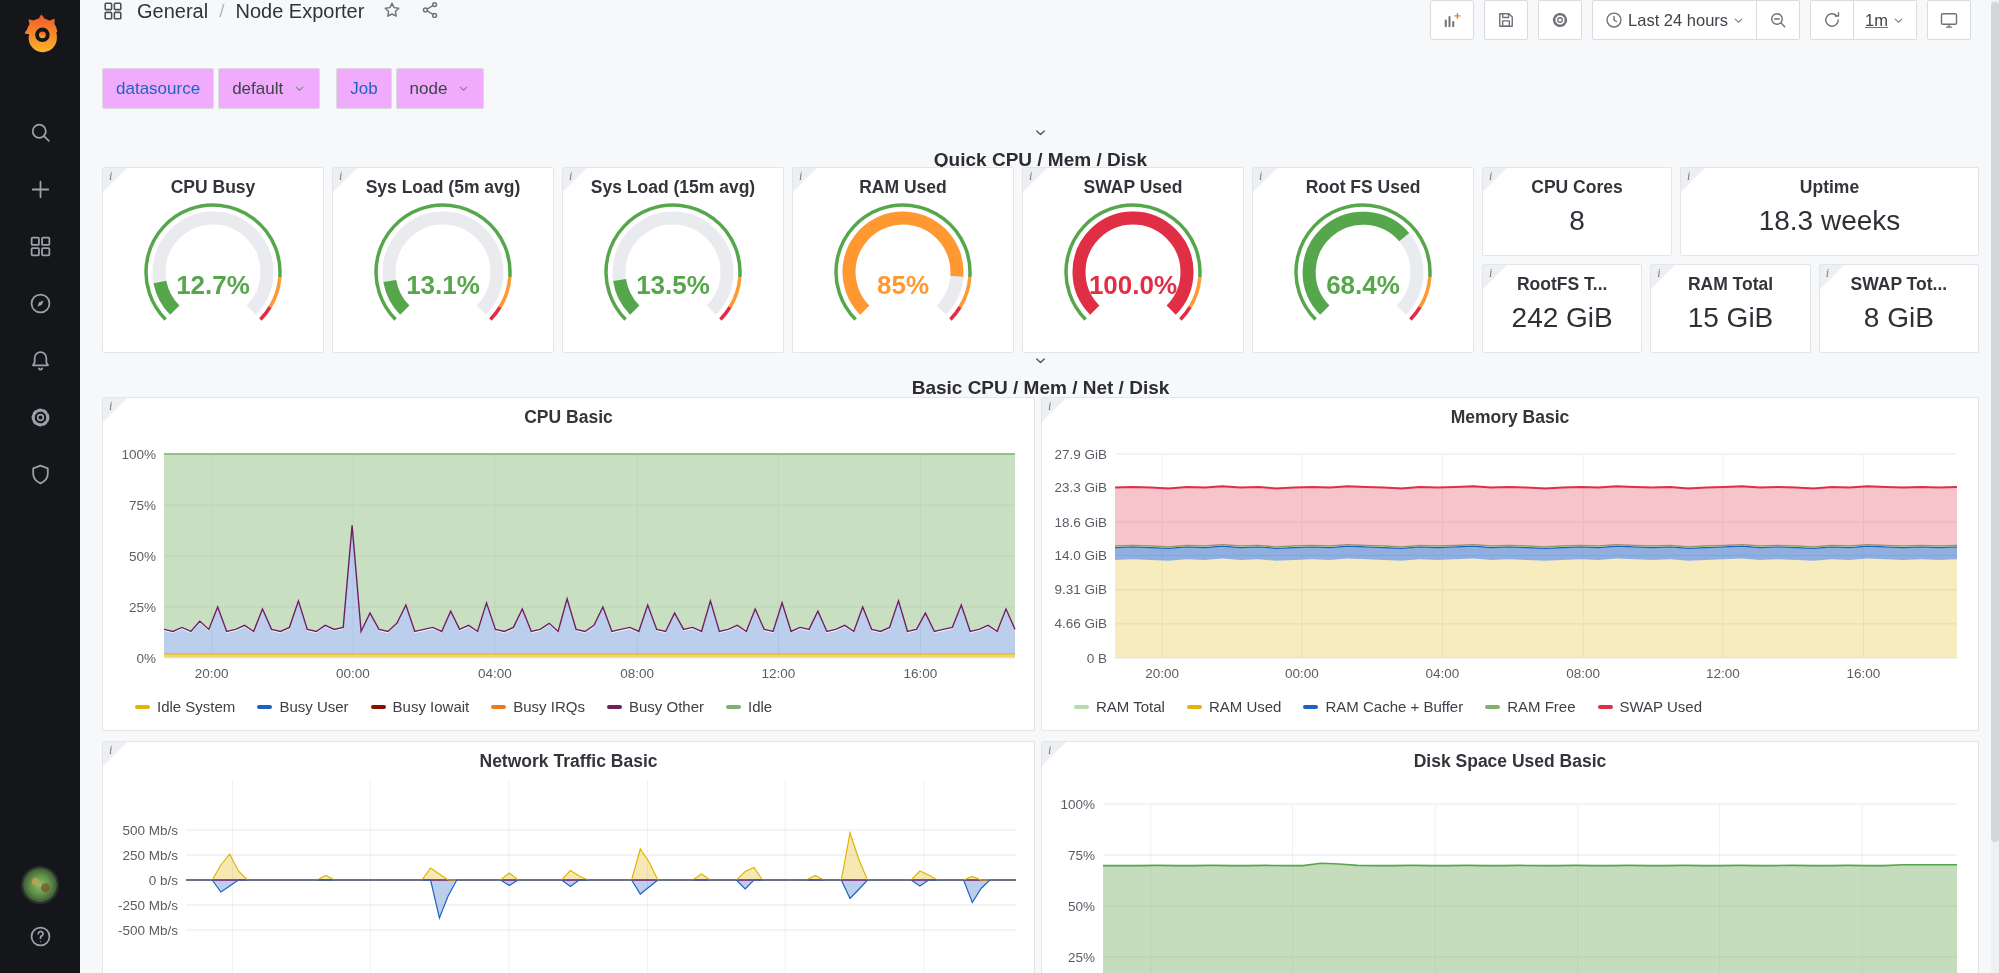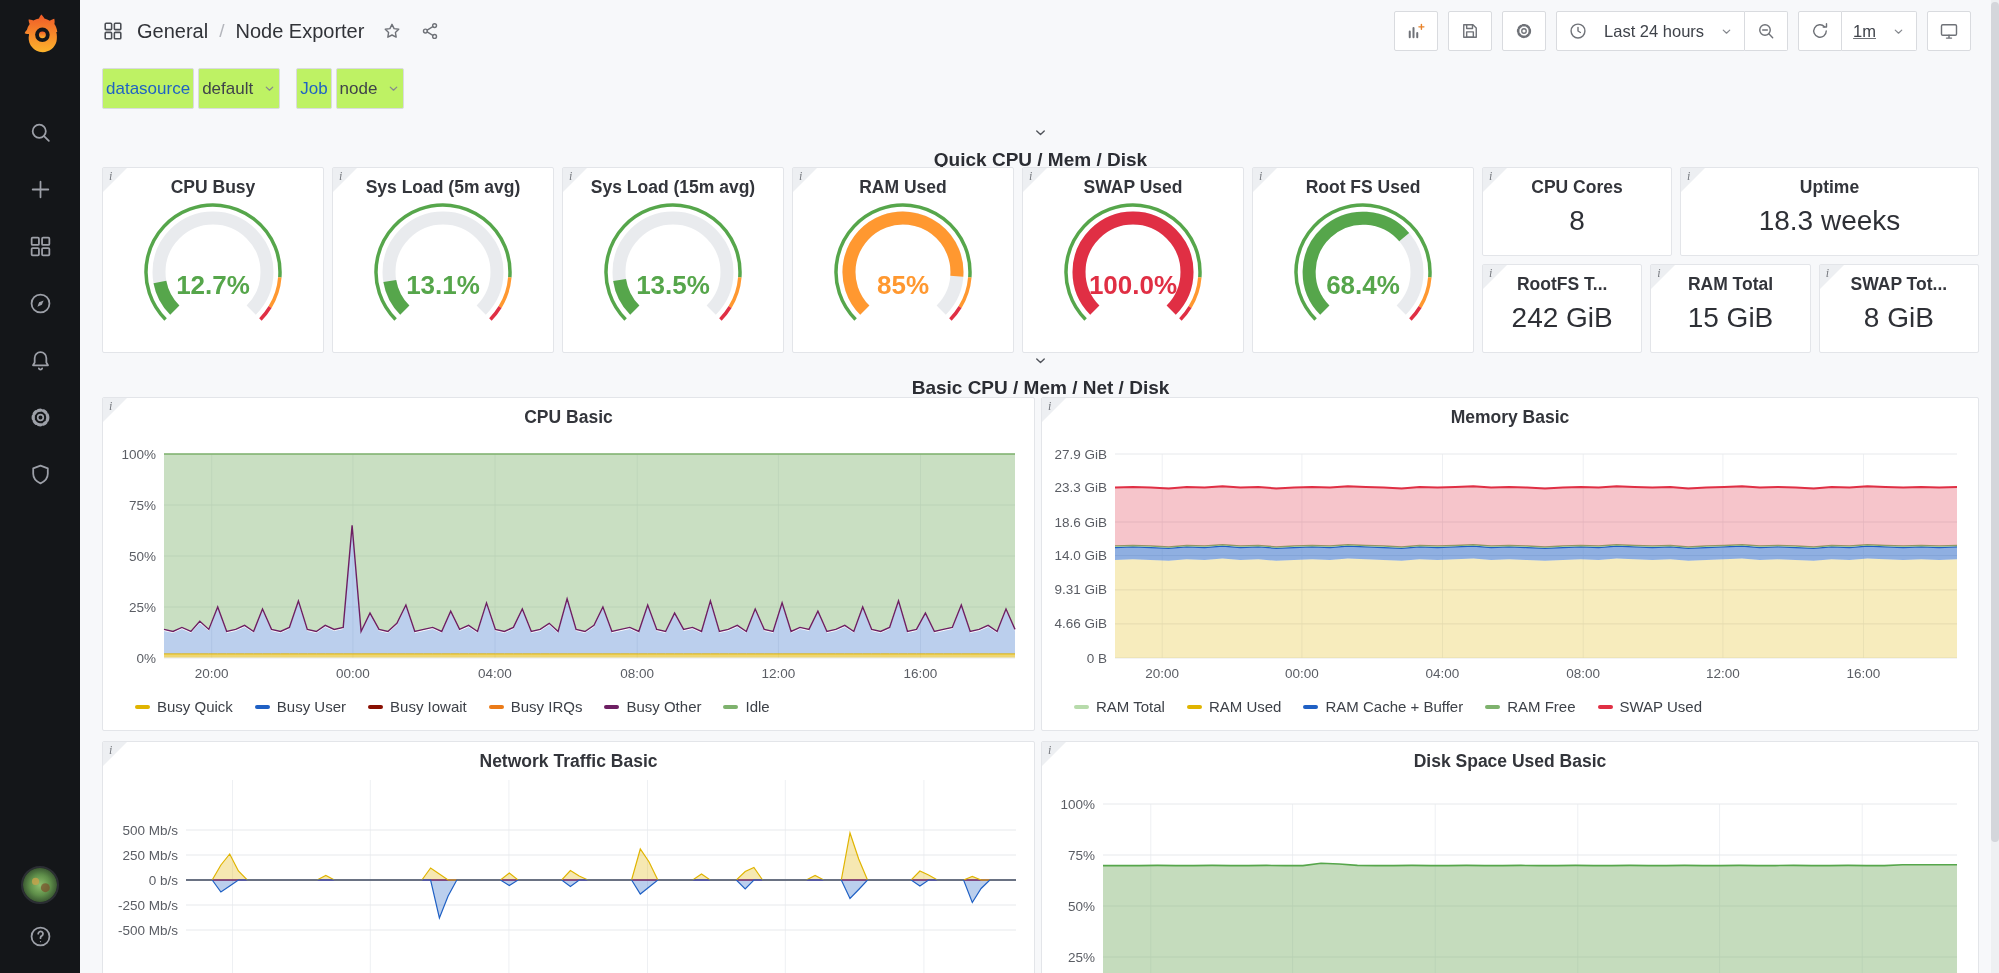--- a/index.html
+++ b/index.html
@@ -15,40 +15,40 @@
   .logo{width:46px;height:46px;margin-top:8px;cursor:pointer;}
   .side-group{margin-top:66px;display:flex;flex-direction:column;gap:32px;}
   .side-icon{width:25px;height:25px;color:#9da0a8;cursor:pointer;}
   .side-spacer{flex:1;}
   .side-bottom{display:flex;flex-direction:column;align-items:center;gap:20px;margin-bottom:24px;}
   .avatar{width:38px;height:38px;border-radius:50%;overflow:hidden;cursor:pointer;border:2px solid #2b2e33;}
 
   .main{margin-left:80px;height:100%;}
 
   
-  .topnav{height:62px;display:flex;align-items:center;padding:0 28px 0 22px;}
+  .topnav{height:62px;display:flex;align-items:flex-start;padding:0 28px 0 22px;}
   .crumb-icon{width:22px;height:22px;color:#4a4d53;margin-right:13px;}
   .crumb{font-size:20px;color:#313338;cursor:pointer;white-space:nowrap;}
   .sep{color:#b4b6bc;margin:0 11px;font-size:19px;}
   .nav-mini{width:20px;height:20px;color:#6f7278;margin-left:18px;cursor:pointer;}
   .nav-right{margin-left:auto;display:flex;align-items:center;gap:10px;}
   button{font-family:inherit;}
-  .btn{height:40px;background:#fff;border:1px solid #d9dbdf;border-radius:2px;display:flex;align-items:center;gap:16px;padding:4px 11px;cursor:pointer;color:#6f7278;}
+  .btn{height:40px;background:#fff;border:1px solid #d9dbdf;border-radius:2px;display:flex;align-items:center;gap:4px;padding:4px 11px;cursor:pointer;color:#6f7278;}
   .bicon{width:20px;height:20px;}
   .btn-label{font-size:16.5px;color:#3f434a;white-space:nowrap;}
   .btn-group{display:flex;}
   .btn-group .btn{border-radius:0;}
   .btn-group .btn:first-child{border-radius:2px 0 0 2px;}
   .btn-group .btn + .btn{border-left:none;border-radius:0 2px 2px 0;text-decoration:underline;}
   .caret{width:13px;height:13px;color:#85888e;}
 
   
   .submenu{display:flex;align-items:center;padding:6px 28px 16px 22px;gap:16px;}
   .var-pair{display:flex;gap:4px;}
-  .chip{height:41px;background:#bef264;border:1px solid #d9dbdf;border-radius:2px;display:flex;align-items:center;padding:0 3px;font-size:17px;}
+  .chip{height:41px;background:#f0abfc;border:1px solid #d9dbdf;border-radius:2px;display:flex;align-items:center;padding:0 13px;font-size:17px;}
   .chip.lbl{color:#1f62c4;}
   .chip.val{color:#3f434a;gap:10px;cursor:pointer;}
   .links{margin-left:auto;display:flex;gap:10px;}
 
   
   .dash{padding:0 20px 0 22px;}
   .row-head{display:flex;align-items:center;gap:9px;height:42px;font-size:19px;font-weight:700;color:#2b2d33;cursor:pointer;flex-direction:column;}
   .row-head .caret{color:#50535a;width:15px;height:15px;}
 
   .panel{background:#fff;border:1px solid #e3e5e9;border-radius:2px;position:relative;}
@@ -473,21 +473,21 @@
             <path d="M52 24 L61 24 L69.9 24 L78.9 24 L87.8 24 L96.8 24 L105.7 24 L114.7 24 L123.7 24 L132.6 24 L141.6 24 L150.5 24 L159.5 24 L168.5 24 L177.4 24 L186.4 24 L195.3 24 L204.3 24 L213.2 24 L222.2 24 L231.2 24 L240.1 24 L249.1 24 L258 24 L267 24 L275.9 24 L284.9 24 L293.9 24 L302.8 24 L311.8 24 L320.7 24 L329.7 24 L338.7 24 L347.6 24 L356.6 24 L365.5 24 L374.5 24 L383.4 24 L392.4 24 L401.4 24 L410.3 24 L419.3 24 L428.2 24 L437.2 24 L446.1 24 L455.1 24 L464.1 24 L473 24 L482 24 L490.9 24 L499.9 24 L508.9 24 L517.8 24 L526.8 24 L535.7 24 L544.7 24 L553.6 24 L562.6 24 L571.6 24 L580.5 24 L589.5 24 L598.4 24 L607.4 24 L616.3 24 L625.3 24 L634.3 24 L643.2 24 L652.2 24 L661.1 24 L670.1 24 L679.1 24 L688 24 L697 24 L705.9 24 L714.9 24 L723.8 24 L732.8 24 L741.8 24 L750.7 24 L759.7 24 L768.6 24 L777.6 24 L786.5 24 L795.5 24 L804.5 24 L813.4 24 L822.4 24 L831.3 24 L840.3 24 L849.3 24 L858.2 24 L867.2 24 L876.1 24 L885.1 24 L894 24 L903 24 L903 199.4 L894 179 L885.1 201.5 L876.1 195.4 L867.2 199.4 L858.2 201.5 L849.3 175 L840.3 197.4 L831.3 199.4 L822.4 201.5 L813.4 183.1 L804.5 199.4 L795.5 201.5 L786.5 170.9 L777.6 197.4 L768.6 201.5 L759.7 199.4 L750.7 177 L741.8 201.5 L732.8 195.4 L723.8 199.4 L714.9 201.5 L705.9 181.1 L697 199.4 L688 197.4 L679.1 201.5 L670.1 172.9 L661.1 201.5 L652.2 199.4 L643.2 179 L634.3 201.5 L625.3 195.4 L616.3 199.4 L607.4 201.5 L598.4 170.9 L589.5 201.5 L580.5 197.4 L571.6 199.4 L562.6 183.1 L553.6 201.5 L544.7 199.4 L535.7 175 L526.8 201.5 L517.8 197.4 L508.9 199.4 L499.9 201.5 L490.9 177 L482 195.4 L473 201.5 L464.1 199.4 L455.1 168.8 L446.1 201.5 L437.2 193.3 L428.2 199.4 L419.3 201.5 L410.3 179 L401.4 197.4 L392.4 201.5 L383.4 199.4 L374.5 172.9 L365.5 201.5 L356.6 195.4 L347.6 199.4 L338.7 181.1 L329.7 201.5 L320.7 197.4 L311.8 199.4 L302.8 201.5 L293.9 175 L284.9 193.3 L275.9 201.5 L267 199.4 L258 183.1 L249.1 201.5 L240.1 95.4 L231.2 197.4 L222.2 199.4 L213.2 195.4 L204.3 201.5 L195.3 199.4 L186.4 170.9 L177.4 197.4 L168.5 201.5 L159.5 199.4 L150.5 179 L141.6 201.5 L132.6 195.4 L123.7 199.4 L114.7 201.5 L105.7 177 L96.8 199.4 L87.8 191.3 L78.9 201.5 L69.9 197.4 L61 201.5 L52 199.4 Z" fill="rgba(126,178,109,0.42)"></path>
             <path d="M52 24 L61 24 L69.9 24 L78.9 24 L87.8 24 L96.8 24 L105.7 24 L114.7 24 L123.7 24 L132.6 24 L141.6 24 L150.5 24 L159.5 24 L168.5 24 L177.4 24 L186.4 24 L195.3 24 L204.3 24 L213.2 24 L222.2 24 L231.2 24 L240.1 24 L249.1 24 L258 24 L267 24 L275.9 24 L284.9 24 L293.9 24 L302.8 24 L311.8 24 L320.7 24 L329.7 24 L338.7 24 L347.6 24 L356.6 24 L365.5 24 L374.5 24 L383.4 24 L392.4 24 L401.4 24 L410.3 24 L419.3 24 L428.2 24 L437.2 24 L446.1 24 L455.1 24 L464.1 24 L473 24 L482 24 L490.9 24 L499.9 24 L508.9 24 L517.8 24 L526.8 24 L535.7 24 L544.7 24 L553.6 24 L562.6 24 L571.6 24 L580.5 24 L589.5 24 L598.4 24 L607.4 24 L616.3 24 L625.3 24 L634.3 24 L643.2 24 L652.2 24 L661.1 24 L670.1 24 L679.1 24 L688 24 L697 24 L705.9 24 L714.9 24 L723.8 24 L732.8 24 L741.8 24 L750.7 24 L759.7 24 L768.6 24 L777.6 24 L786.5 24 L795.5 24 L804.5 24 L813.4 24 L822.4 24 L831.3 24 L840.3 24 L849.3 24 L858.2 24 L867.2 24 L876.1 24 L885.1 24 L894 24 L903 24 " stroke="#7eb26d" stroke-width="1.5" fill="none"></path>
             <path d="M52 201.1 L61 203.1 L69.9 199 L78.9 203.1 L87.8 192.9 L96.8 201.1 L105.7 178.6 L114.7 203.1 L123.7 201.1 L132.6 197 L141.6 203.1 L150.5 180.7 L159.5 201.1 L168.5 203.1 L177.4 199 L186.4 172.5 L195.3 201.1 L204.3 203.1 L213.2 197 L222.2 201.1 L231.2 199 L240.1 97 L249.1 203.1 L258 184.8 L267 201.1 L275.9 203.1 L284.9 195 L293.9 176.6 L302.8 203.1 L311.8 201.1 L320.7 199 L329.7 203.1 L338.7 182.7 L347.6 201.1 L356.6 197 L365.5 203.1 L374.5 174.6 L383.4 201.1 L392.4 203.1 L401.4 199 L410.3 180.7 L419.3 203.1 L428.2 201.1 L437.2 195 L446.1 203.1 L455.1 170.5 L464.1 201.1 L473 203.1 L482 197 L490.9 178.6 L499.9 203.1 L508.9 201.1 L517.8 199 L526.8 203.1 L535.7 176.6 L544.7 201.1 L553.6 203.1 L562.6 184.8 L571.6 201.1 L580.5 199 L589.5 203.1 L598.4 172.5 L607.4 203.1 L616.3 201.1 L625.3 197 L634.3 203.1 L643.2 180.7 L652.2 201.1 L661.1 203.1 L670.1 174.6 L679.1 203.1 L688 199 L697 201.1 L705.9 182.7 L714.9 203.1 L723.8 201.1 L732.8 197 L741.8 203.1 L750.7 178.6 L759.7 201.1 L768.6 203.1 L777.6 199 L786.5 172.5 L795.5 203.1 L804.5 201.1 L813.4 184.8 L822.4 203.1 L831.3 201.1 L840.3 199 L849.3 176.6 L858.2 203.1 L867.2 201.1 L876.1 197 L885.1 203.1 L894 180.7 L903 201.1 L903 223.9 L894 223.9 L885.1 223.9 L876.1 223.9 L867.2 223.9 L858.2 223.9 L849.3 223.9 L840.3 223.9 L831.3 223.9 L822.4 223.9 L813.4 223.9 L804.5 223.9 L795.5 223.9 L786.5 223.9 L777.6 223.9 L768.6 223.9 L759.7 223.9 L750.7 223.9 L741.8 223.9 L732.8 223.9 L723.8 223.9 L714.9 223.9 L705.9 223.9 L697 223.9 L688 223.9 L679.1 223.9 L670.1 223.9 L661.1 223.9 L652.2 223.9 L643.2 223.9 L634.3 223.9 L625.3 223.9 L616.3 223.9 L607.4 223.9 L598.4 223.9 L589.5 223.9 L580.5 223.9 L571.6 223.9 L562.6 223.9 L553.6 223.9 L544.7 223.9 L535.7 223.9 L526.8 223.9 L517.8 223.9 L508.9 223.9 L499.9 223.9 L490.9 223.9 L482 223.9 L473 223.9 L464.1 223.9 L455.1 223.9 L446.1 223.9 L437.2 223.9 L428.2 223.9 L419.3 223.9 L410.3 223.9 L401.4 223.9 L392.4 223.9 L383.4 223.9 L374.5 223.9 L365.5 223.9 L356.6 223.9 L347.6 223.9 L338.7 223.9 L329.7 223.9 L320.7 223.9 L311.8 223.9 L302.8 223.9 L293.9 223.9 L284.9 223.9 L275.9 223.9 L267 223.9 L258 223.9 L249.1 223.9 L240.1 223.9 L231.2 223.9 L222.2 223.9 L213.2 223.9 L204.3 223.9 L195.3 223.9 L186.4 223.9 L177.4 223.9 L168.5 223.9 L159.5 223.9 L150.5 223.9 L141.6 223.9 L132.6 223.9 L123.7 223.9 L114.7 223.9 L105.7 223.9 L96.8 223.9 L87.8 223.9 L78.9 223.9 L69.9 223.9 L61 223.9 L52 223.9 Z" fill="rgba(31,96,196,0.30)"></path>
             <path d="M52 223.9 L61 223.9 L69.9 223.9 L78.9 223.9 L87.8 223.9 L96.8 223.9 L105.7 223.9 L114.7 223.9 L123.7 223.9 L132.6 223.9 L141.6 223.9 L150.5 223.9 L159.5 223.9 L168.5 223.9 L177.4 223.9 L186.4 223.9 L195.3 223.9 L204.3 223.9 L213.2 223.9 L222.2 223.9 L231.2 223.9 L240.1 223.9 L249.1 223.9 L258 223.9 L267 223.9 L275.9 223.9 L284.9 223.9 L293.9 223.9 L302.8 223.9 L311.8 223.9 L320.7 223.9 L329.7 223.9 L338.7 223.9 L347.6 223.9 L356.6 223.9 L365.5 223.9 L374.5 223.9 L383.4 223.9 L392.4 223.9 L401.4 223.9 L410.3 223.9 L419.3 223.9 L428.2 223.9 L437.2 223.9 L446.1 223.9 L455.1 223.9 L464.1 223.9 L473 223.9 L482 223.9 L490.9 223.9 L499.9 223.9 L508.9 223.9 L517.8 223.9 L526.8 223.9 L535.7 223.9 L544.7 223.9 L553.6 223.9 L562.6 223.9 L571.6 223.9 L580.5 223.9 L589.5 223.9 L598.4 223.9 L607.4 223.9 L616.3 223.9 L625.3 223.9 L634.3 223.9 L643.2 223.9 L652.2 223.9 L661.1 223.9 L670.1 223.9 L679.1 223.9 L688 223.9 L697 223.9 L705.9 223.9 L714.9 223.9 L723.8 223.9 L732.8 223.9 L741.8 223.9 L750.7 223.9 L759.7 223.9 L768.6 223.9 L777.6 223.9 L786.5 223.9 L795.5 223.9 L804.5 223.9 L813.4 223.9 L822.4 223.9 L831.3 223.9 L840.3 223.9 L849.3 223.9 L858.2 223.9 L867.2 223.9 L876.1 223.9 L885.1 223.9 L894 223.9 L903 223.9 L903 227.6 L894 227.6 L885.1 227.6 L876.1 227.6 L867.2 227.6 L858.2 227.6 L849.3 227.6 L840.3 227.6 L831.3 227.6 L822.4 227.6 L813.4 227.6 L804.5 227.6 L795.5 227.6 L786.5 227.6 L777.6 227.6 L768.6 227.6 L759.7 227.6 L750.7 227.6 L741.8 227.6 L732.8 227.6 L723.8 227.6 L714.9 227.6 L705.9 227.6 L697 227.6 L688 227.6 L679.1 227.6 L670.1 227.6 L661.1 227.6 L652.2 227.6 L643.2 227.6 L634.3 227.6 L625.3 227.6 L616.3 227.6 L607.4 227.6 L598.4 227.6 L589.5 227.6 L580.5 227.6 L571.6 227.6 L562.6 227.6 L553.6 227.6 L544.7 227.6 L535.7 227.6 L526.8 227.6 L517.8 227.6 L508.9 227.6 L499.9 227.6 L490.9 227.6 L482 227.6 L473 227.6 L464.1 227.6 L455.1 227.6 L446.1 227.6 L437.2 227.6 L428.2 227.6 L419.3 227.6 L410.3 227.6 L401.4 227.6 L392.4 227.6 L383.4 227.6 L374.5 227.6 L365.5 227.6 L356.6 227.6 L347.6 227.6 L338.7 227.6 L329.7 227.6 L320.7 227.6 L311.8 227.6 L302.8 227.6 L293.9 227.6 L284.9 227.6 L275.9 227.6 L267 227.6 L258 227.6 L249.1 227.6 L240.1 227.6 L231.2 227.6 L222.2 227.6 L213.2 227.6 L204.3 227.6 L195.3 227.6 L186.4 227.6 L177.4 227.6 L168.5 227.6 L159.5 227.6 L150.5 227.6 L141.6 227.6 L132.6 227.6 L123.7 227.6 L114.7 227.6 L105.7 227.6 L96.8 227.6 L87.8 227.6 L78.9 227.6 L69.9 227.6 L61 227.6 L52 227.6 Z" fill="rgba(224,180,0,0.55)"></path>
             <path d="M52 223.9 L61 223.9 L69.9 223.9 L78.9 223.9 L87.8 223.9 L96.8 223.9 L105.7 223.9 L114.7 223.9 L123.7 223.9 L132.6 223.9 L141.6 223.9 L150.5 223.9 L159.5 223.9 L168.5 223.9 L177.4 223.9 L186.4 223.9 L195.3 223.9 L204.3 223.9 L213.2 223.9 L222.2 223.9 L231.2 223.9 L240.1 223.9 L249.1 223.9 L258 223.9 L267 223.9 L275.9 223.9 L284.9 223.9 L293.9 223.9 L302.8 223.9 L311.8 223.9 L320.7 223.9 L329.7 223.9 L338.7 223.9 L347.6 223.9 L356.6 223.9 L365.5 223.9 L374.5 223.9 L383.4 223.9 L392.4 223.9 L401.4 223.9 L410.3 223.9 L419.3 223.9 L428.2 223.9 L437.2 223.9 L446.1 223.9 L455.1 223.9 L464.1 223.9 L473 223.9 L482 223.9 L490.9 223.9 L499.9 223.9 L508.9 223.9 L517.8 223.9 L526.8 223.9 L535.7 223.9 L544.7 223.9 L553.6 223.9 L562.6 223.9 L571.6 223.9 L580.5 223.9 L589.5 223.9 L598.4 223.9 L607.4 223.9 L616.3 223.9 L625.3 223.9 L634.3 223.9 L643.2 223.9 L652.2 223.9 L661.1 223.9 L670.1 223.9 L679.1 223.9 L688 223.9 L697 223.9 L705.9 223.9 L714.9 223.9 L723.8 223.9 L732.8 223.9 L741.8 223.9 L750.7 223.9 L759.7 223.9 L768.6 223.9 L777.6 223.9 L786.5 223.9 L795.5 223.9 L804.5 223.9 L813.4 223.9 L822.4 223.9 L831.3 223.9 L840.3 223.9 L849.3 223.9 L858.2 223.9 L867.2 223.9 L876.1 223.9 L885.1 223.9 L894 223.9 L903 223.9 " stroke="#e0b400" stroke-width="1" fill="none"></path>
             <path d="M52 199.4 L61 201.5 L69.9 197.4 L78.9 201.5 L87.8 191.3 L96.8 199.4 L105.7 177 L114.7 201.5 L123.7 199.4 L132.6 195.4 L141.6 201.5 L150.5 179 L159.5 199.4 L168.5 201.5 L177.4 197.4 L186.4 170.9 L195.3 199.4 L204.3 201.5 L213.2 195.4 L222.2 199.4 L231.2 197.4 L240.1 95.4 L249.1 201.5 L258 183.1 L267 199.4 L275.9 201.5 L284.9 193.3 L293.9 175 L302.8 201.5 L311.8 199.4 L320.7 197.4 L329.7 201.5 L338.7 181.1 L347.6 199.4 L356.6 195.4 L365.5 201.5 L374.5 172.9 L383.4 199.4 L392.4 201.5 L401.4 197.4 L410.3 179 L419.3 201.5 L428.2 199.4 L437.2 193.3 L446.1 201.5 L455.1 168.8 L464.1 199.4 L473 201.5 L482 195.4 L490.9 177 L499.9 201.5 L508.9 199.4 L517.8 197.4 L526.8 201.5 L535.7 175 L544.7 199.4 L553.6 201.5 L562.6 183.1 L571.6 199.4 L580.5 197.4 L589.5 201.5 L598.4 170.9 L607.4 201.5 L616.3 199.4 L625.3 195.4 L634.3 201.5 L643.2 179 L652.2 199.4 L661.1 201.5 L670.1 172.9 L679.1 201.5 L688 197.4 L697 199.4 L705.9 181.1 L714.9 201.5 L723.8 199.4 L732.8 195.4 L741.8 201.5 L750.7 177 L759.7 199.4 L768.6 201.5 L777.6 197.4 L786.5 170.9 L795.5 201.5 L804.5 199.4 L813.4 183.1 L822.4 201.5 L831.3 199.4 L840.3 197.4 L849.3 175 L858.2 201.5 L867.2 199.4 L876.1 195.4 L885.1 201.5 L894 179 L903 199.4 " stroke="#6d1f62" stroke-width="1.4" fill="none"></path>
           </svg>
         <div class="legend" id="legend-cpu">
             <span class="leg-item">
               <span class="leg-swatch" style="background: rgb(224, 180, 0);"></span>
-              <span>Busy Quick</span>
+              <span>Idle System</span>
             </span>
             <span class="leg-item">
               <span class="leg-swatch" style="background: rgb(31, 96, 196);"></span>
               <span>Busy User</span>
             </span>
             <span class="leg-item">
               <span class="leg-swatch" style="background: rgb(137, 15, 2);"></span>
               <span>Busy Iowait</span>
             </span>
             <span class="leg-item">

